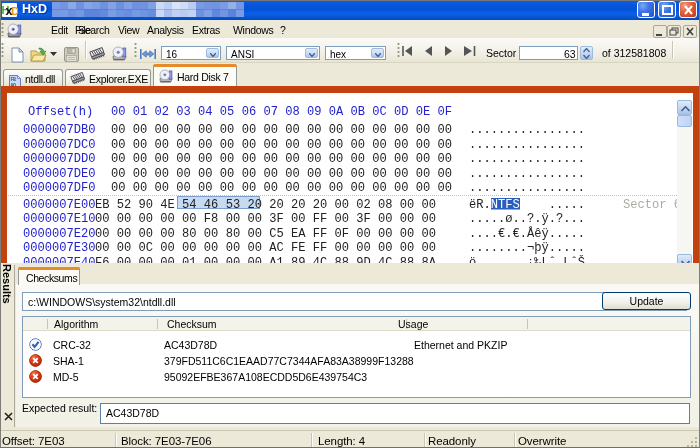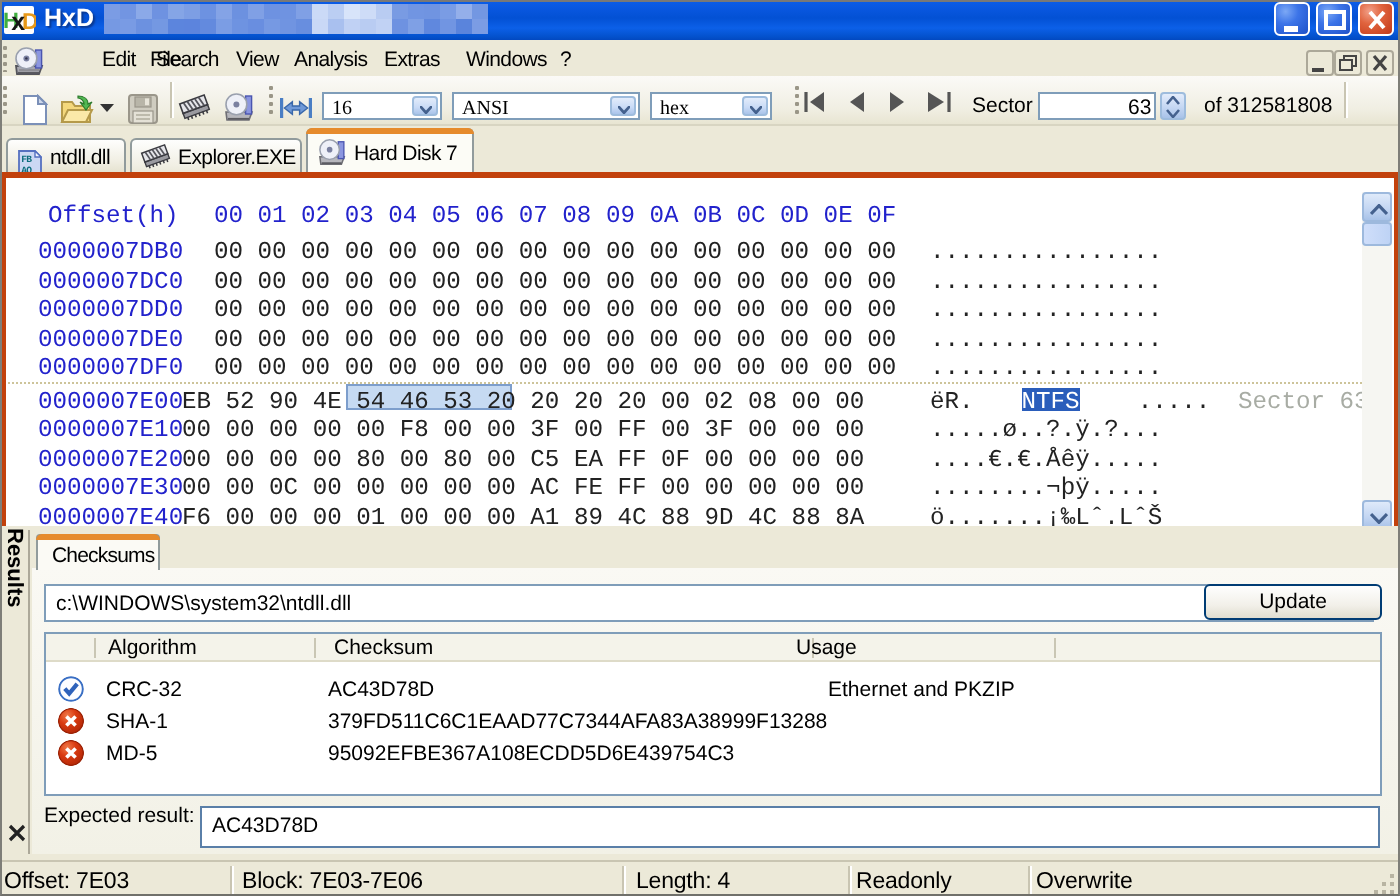--- a/index.html
+++ b/index.html
@@ -26,44 +26,44 @@
 .menuitem { position:absolute; top:4px; color:#000; letter-spacing:-0.3px; }
 .mdibtn { position:absolute; top:5px; width:14px; height:13px; background:#ece9d8; border:1px solid #aca899; border-radius:2px; }
 
 
 #toolbar { position:absolute; left:0; top:38px; width:700px; height:25px;
   background:linear-gradient(180deg,#fbfaf7 0%,#f0eee2 70%,#e8e5d2 100%);
   border-bottom:1px solid #d8d5c2; }
 .tsep { position:absolute; top:3px; height:18px; width:1px; background:#c9c5b2; box-shadow:1px 0 0 #fff; }
 .grip { position:absolute; top:4px; height:16px; width:3px;
   background-image:radial-gradient(circle, #9a9687 1px, transparent 1.2px); background-size:3px 4px; }
-.combo { position:absolute; top:8px; height:14px; background:#fff; border:1px solid #7f9db9;font-family:Liberation Serif, serif; }
+.combo { position:absolute; top:8px; height:14px; background:#fff; border:1px solid #7f9db9; }
 .combo .ctext { position:absolute; left:4px; top:1.5px; font-size:10px; }
 .dropbtn { position:absolute; right:1px; top:1px; bottom:1px; width:13px;
   background:linear-gradient(180deg,#e3ecfb 0%,#c8daf6 60%,#aac4ea 100%); border:1px solid #9ebcdd; border-radius:2px; }
 .chev { position:absolute; left:3px; top:4px; width:6px; height:4px; }
 .navg { position:absolute; top:7px; width:11px; height:12px; }
 
 
 #tabbar { position:absolute; left:0; top:63px; width:700px; height:24px; background:#ece9d8; }
 .tab { position:absolute; border:1px solid #919b9c; border-bottom:none; border-radius:3px 3px 0 0;
   background:linear-gradient(180deg,#fefefd 0%,#f1efe4 60%,#e4e1cd 100%); }
 .tab.active { background:#fcfcf6; }
 .tab .tlabel { position:absolute; font-size:10.5px; color:#000; letter-spacing:-0.3px; }
 .orangetop { position:absolute; left:-1px; right:-1px; top:-1px; height:3px; background:#e68b2c; border-radius:3px 3px 0 0; }
 
 
-#hexpanel { position:absolute; left:0; top:86px; width:700px; height:227px; background:#fff; border:3px solid #c2410c; }
+#hexpanel { position:absolute; left:0; top:86px; width:700px; height:227px; background:#fff; border:7px solid #c2410c; }
 .mono { font-family:"Liberation Mono", monospace; font-size:12.1px; white-space:pre; }
 .hexblue { color:#2222cc; }
 .hexblack { color:#222; }
 pre.hexrows { position:absolute; line-height:14.4px; }
 #sectorline { position:absolute; left:1px; width:681px; border-top:1px dotted #cdc49a; }
 #selbox { position:absolute; background:#c6daf2; border:1px solid #7d9ecc; }
-.selascii { background:linear-gradient(#2a5dbb,#2a5dbb) 0 -1px/100% 12.5px no-repeat; color:#fff;margin-left:24px; }
+.selascii { background:linear-gradient(#2a5dbb,#2a5dbb) 0 -1px/100% 12.5px no-repeat; color:#fff; }
 .sector63 { position:absolute; color:#a8aca4; }
 
 
 .sbar { position:absolute; right:1px; top:7px; width:15px; height:169px; background:#f6f6f2; }
 .sbtn { position:absolute; left:0; width:15px; height:15px; background:linear-gradient(180deg,#dfeafa,#c2d5f2 60%,#a8c2e8); border:1px solid #9db9dd; border-radius:2px; }
 .sthumb { position:absolute; left:0; top:15px; width:15px; height:12px; background:linear-gradient(90deg,#cfdefa,#bed3f5); border:1px solid #9db9dd; border-radius:2px; }
 
 
 #results { position:absolute; left:0; top:263px; width:700px; height:167px; background:#ece9d8; }
 #resstrip { position:absolute; left:0; top:2px; width:15px; height:162px; border-right:1px solid #aca899; }

